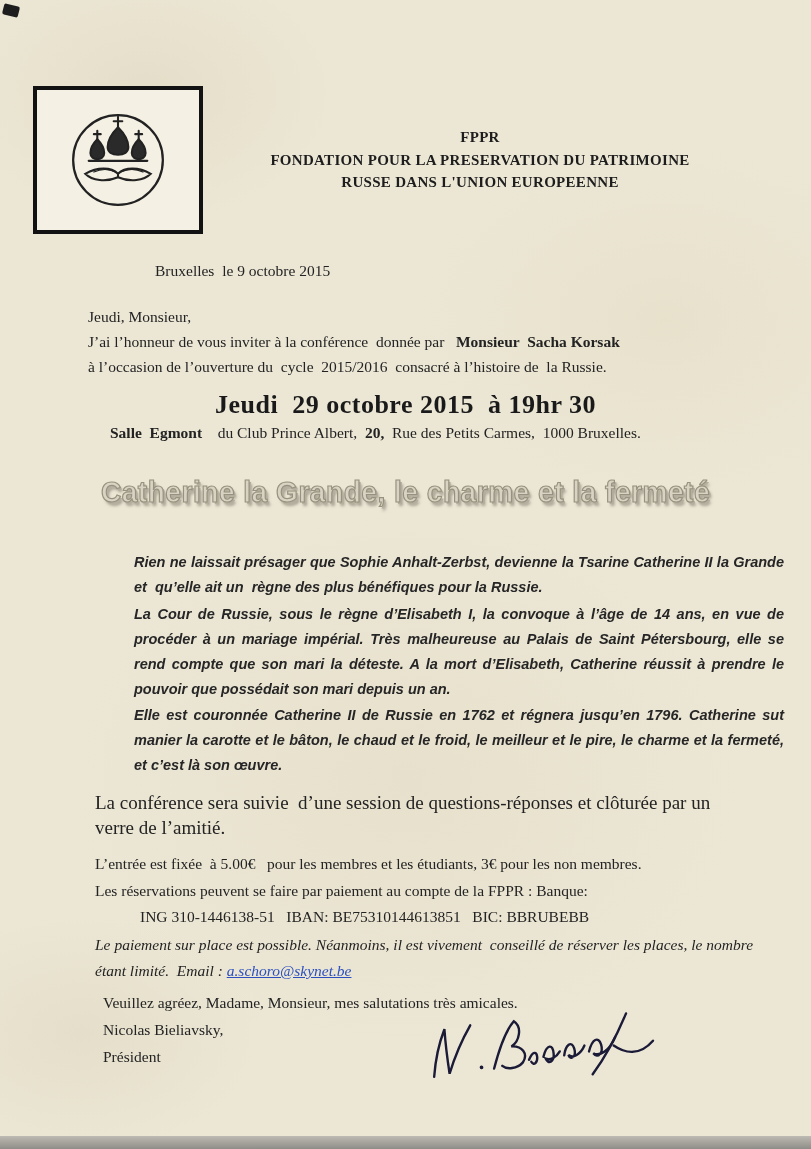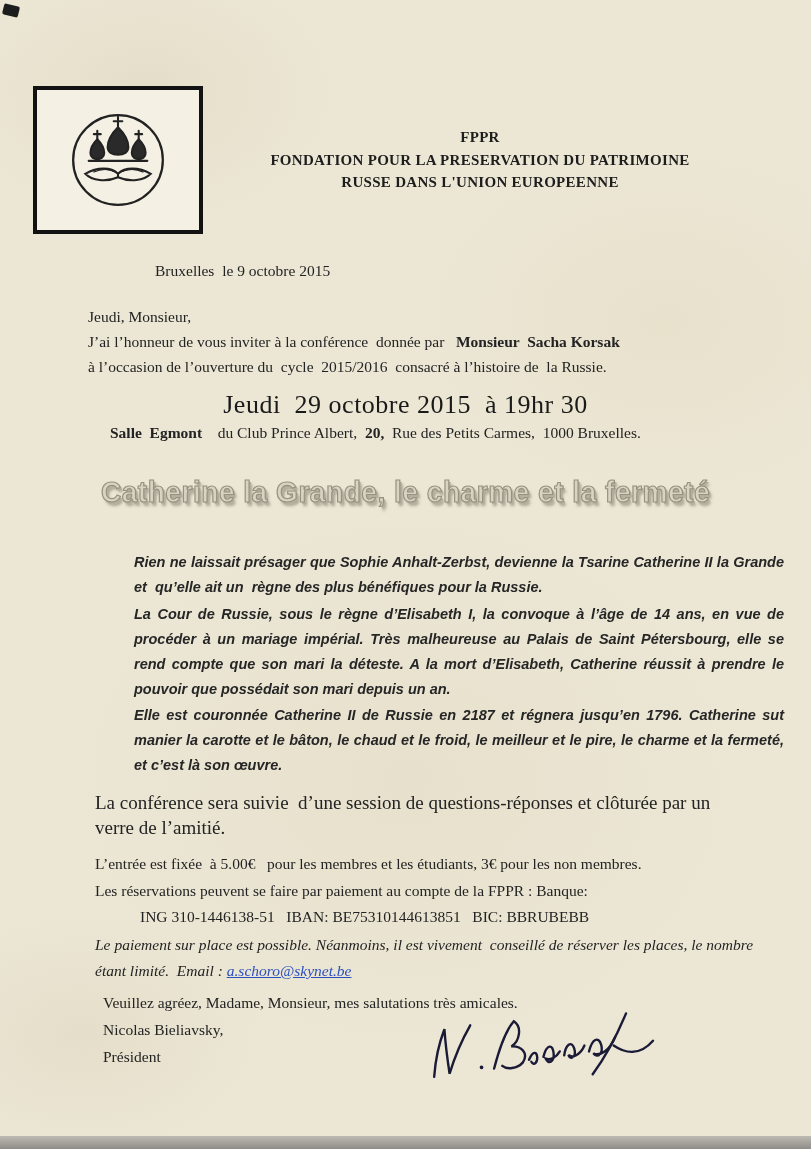--- a/index.html
+++ b/index.html
@@ -37,21 +37,21 @@
                 line-height:22px; letter-spacing:0.3px; color:#1d1d1d; }
   .org-header .abbr { font-size:15px; margin-bottom:1px; }
 
   .dateline   { left:113px;  top:262px; font-size:15.5px;margin-left:42px; }
   .salutation { left:88px;  top:308px; font-size:15.5px; }
   .invite1    { left:88px;  top:333px; font-size:15.5px; width:680px; }
   .invite1 .speaker { font-weight:bold; }
   .invite2    { left:88px;  top:358px; font-size:15.5px; width:690px; }
 
   .event-dt   { left:0; top:390px; width:811px; text-align:center;
-                font-size:26px; font-weight:normal; letter-spacing:0.5px; color:#1a1a1a; }
+                font-size:26px; font-weight:bold; letter-spacing:0.5px; color:#1a1a1a; }
   .venue      { left:110px; top:424px; font-size:15.5px; width:660px; }
   .venue .vb  { font-weight:bold; }
 
   .big-title  { left:0; top:476px; width:811px; text-align:center;
                 font-family:"Liberation Sans", sans-serif;
                 font-weight:bold; font-size:29px; letter-spacing:0.5px;
                 color:#d8d3c3;
                 -webkit-text-stroke:1.2px #97927f;
                 text-shadow: 2px 2px 0 #b3ae9e, 3px 4px 3px rgba(105,100,88,0.55);
                 transform:scaleX(0.97); transform-origin:center; }
@@ -121,21 +121,21 @@
   <div class="abs invite2">à l’occasion de l’ouverture du  cycle  2015/2016  consacré à l’histoire de  la Russie.</div>
 
   <div class="abs event-dt">Jeudi  29 octobre 2015  à 19hr 30</div>
 
   <div class="abs venue"><span class="vb">Salle  Egmont</span><span>    du Club Prince Albert,  </span><span class="vb">20,</span><span>  Rue des Petits Carmes,  1000 Bruxelles.</span></div>
 
   <div class="abs big-title">Catherine la Grande, le charme et la fermeté</div>
 
   <div class="abs body-par par1">Rien ne laissait présager que Sophie Anhalt-Zerbst, devienne la Tsarine Catherine II la Grande et  qu’elle ait un  règne des plus bénéfiques pour la Russie.</div>
   <div class="abs body-par par2">La Cour de Russie, sous le règne d’Elisabeth I, la convoque à l’âge de 14 ans, en vue de procéder à un mariage impérial. Très malheureuse au Palais de Saint Pétersbourg, elle se rend compte que son mari la déteste. A la mort d’Elisabeth, Catherine réussit à prendre le pouvoir que possédait son mari depuis un an.</div>
-  <div class="abs body-par par3">Elle est couronnée Catherine II de Russie en 2187 et régnera jusqu’en 1796. Catherine sut manier la carotte et le bâton, le chaud et le froid, le meilleur et le pire, le charme et la fermeté, et c’est là son œuvre.</div>
+  <div class="abs body-par par3">Elle est couronnée Catherine II de Russie en 1762 et régnera jusqu’en 1796. Catherine sut manier la carotte et le bâton, le chaud et le froid, le meilleur et le pire, le charme et la fermeté, et c’est là son œuvre.</div>
 
   <div class="abs followup">La conférence sera suivie  d’une session de questions-réponses et clôturée par un verre de l’amitié.</div>
 
   <div class="abs price1">L’entrée est fixée  à 5.00€   pour les membres et les étudiants, 3€ pour les non membres.</div>
   <div class="abs price2">Les réservations peuvent se faire par paiement au compte de la FPPR : Banque:</div>
   <div class="abs bank">ING 310-1446138-51   IBAN: BE75310144613851   BIC: BBRUBEBB</div>
 
   <div class="abs payment"><span>Le paiement sur place est possible. Néanmoins, il est vivement  conseillé de réserver les places, le nombre étant limité.  Email : </span><span class="email-link">a.schoro@skynet.be</span></div>
 
   <div class="abs close1">Veuillez agréez, Madame, Monsieur, mes salutations très amicales.</div>

